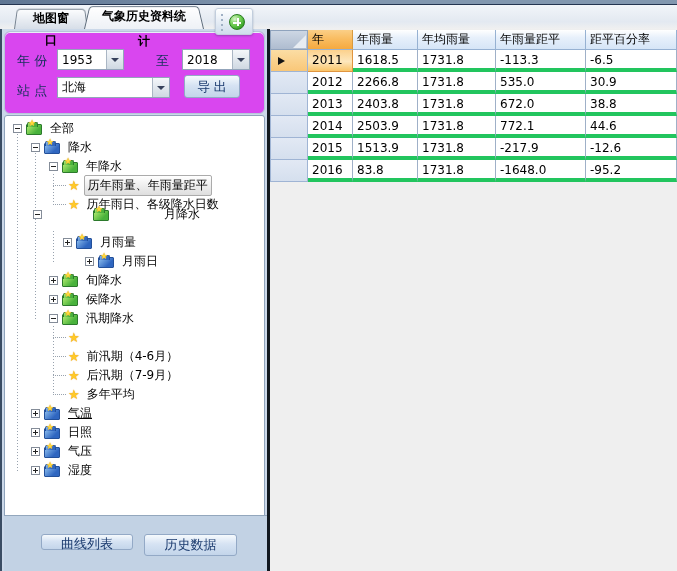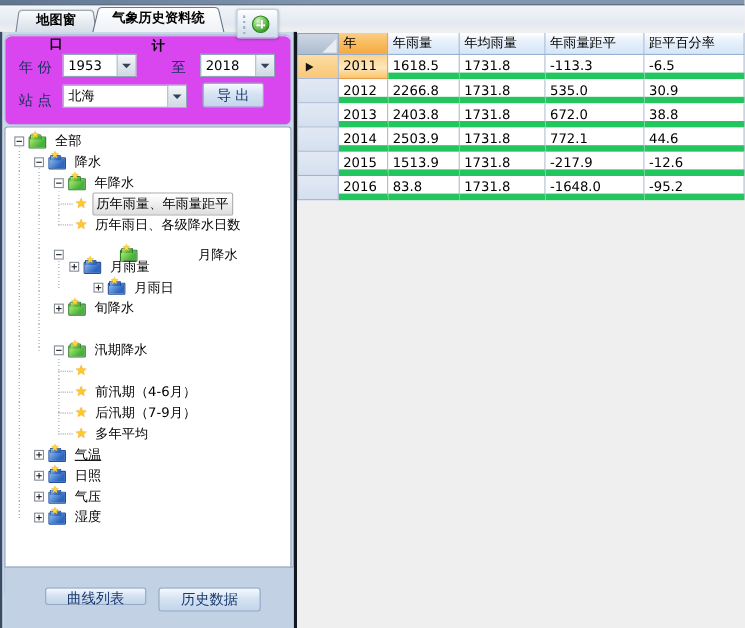--- a/index.html
+++ b/index.html
@@ -82,21 +82,21 @@
     background:repeating-linear-gradient(to bottom,#98a2ae 0 1px,transparent 1px 3px); }
 
   .bottombar { position:absolute; left:2px; bottom:0; width:263px; height:56px;
     background:#c2d2e4; border-top:1px solid #93a7bd; }
 
   
   .gridwrap { position:absolute; left:270px; top:29px; width:407px; height:542px; background:#efefef; }
   .grid { position:absolute; left:0; top:1px; width:407px; }
   .grow { display:flex; height:22px; }
   .ghead { height:20px; }
-  .gcell { border-right:1px solid #9fb0c8; border-bottom:6px solid #22c55e;
+  .gcell { border-right:1px solid #9fb0c8; border-bottom:4px solid #22c55e;
     padding-left:4px; line-height:21px; background:#fff; overflow:hidden; white-space:nowrap; }
   .hcell { background:linear-gradient(#ffffff,#e7f0fb 40%,#d6e5f7); border-right:1px solid #96b1d2;
     border-bottom:1px solid #8fa3bb; border-bottom:1px solid #96b1d2; line-height:19px; padding-left:4px; }
   .hcell.selcol { background:linear-gradient(#fbcf87,#f9bd62 45%,#f5a93f); border-right:1px solid #d99a3e; }
   .corner { background:linear-gradient(#cdd7e4,#aebccf); border:1px solid #8fa3bd; position:relative; }
   .corner::after { content:''; position:absolute; right:1px; bottom:1px; width:0; height:0;
     border-left:13px solid transparent; border-bottom:13px solid #e8edf3; }
   .rowhdr { background:linear-gradient(#e2e9f4,#d5dfee); border-right:1px solid #9fb4d4;
     border-bottom:1px solid #9fb4d4; border-left:1px solid #9fb4d4; position:relative; }
   .rowhdr.cur { background:linear-gradient(#fbdda4,#f9c778); }
@@ -184,39 +184,44 @@
     <div class="trow sel" style="top:60px; padding-left:48px;">
       <span class="stub"></span>
       <span class="staricon">★</span>
       <span class="tlabel">历年雨量、年雨量距平</span>
     </div>
     <div class="trow" style="top:79px; padding-left:48px;">
       <span class="stub"></span>
       <span class="staricon">★</span>
       <span class="tlabel">历年雨日、各级降水日数</span>
     </div>
-    <div class="trow" style="top:106px; padding-left:44px;gap:47px;">
+    <div class="trow" style="top:89px; padding-left:28px;gap:47px;">
       <span class="exp"></span>
       <span class="fold green"></span>
       <span class="tlabel">月降水</span>
     </div>
     <div class="trow" style="top:117px; padding-left:58px;">
       <span class="exp plus"></span>
       <span class="fold blue"></span>
       <span class="tlabel">月雨量</span>
     </div>
     <div class="trow" style="top:136px; padding-left:80px;">
       <span class="exp plus"></span>
       <span class="fold blue"></span>
       <span class="tlabel">月雨日</span>
     </div>
     <div class="trow" style="top:155px; padding-left:44px;">
       <span class="exp plus"></span>
       <span class="fold green"></span>
       <span class="tlabel">旬降水</span>
+    </div>
+    <div class="trow" style="top:174px; padding-left:44px;">
+      <span class="exp plus"></span>
+      <span class="fold green"></span>
+      <span class="tlabel">侯降水</span>
     </div>
     <div class="trow" style="top:193px; padding-left:44px;">
       <span class="exp"></span>
       <span class="fold green"></span>
       <span class="tlabel">汛期降水</span>
     </div>
     <div class="trow" style="top:212px; padding-left:48px;">
       <span class="stub"></span>
       <span class="staricon">★</span>
     </div>

